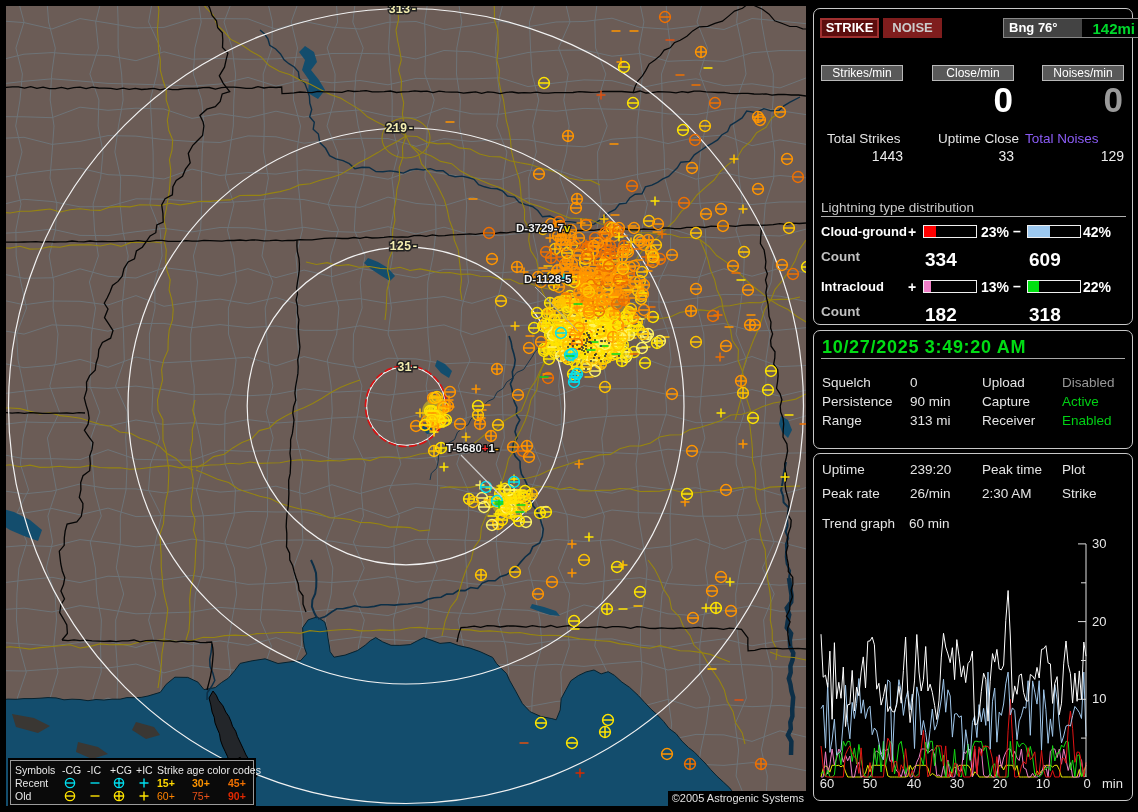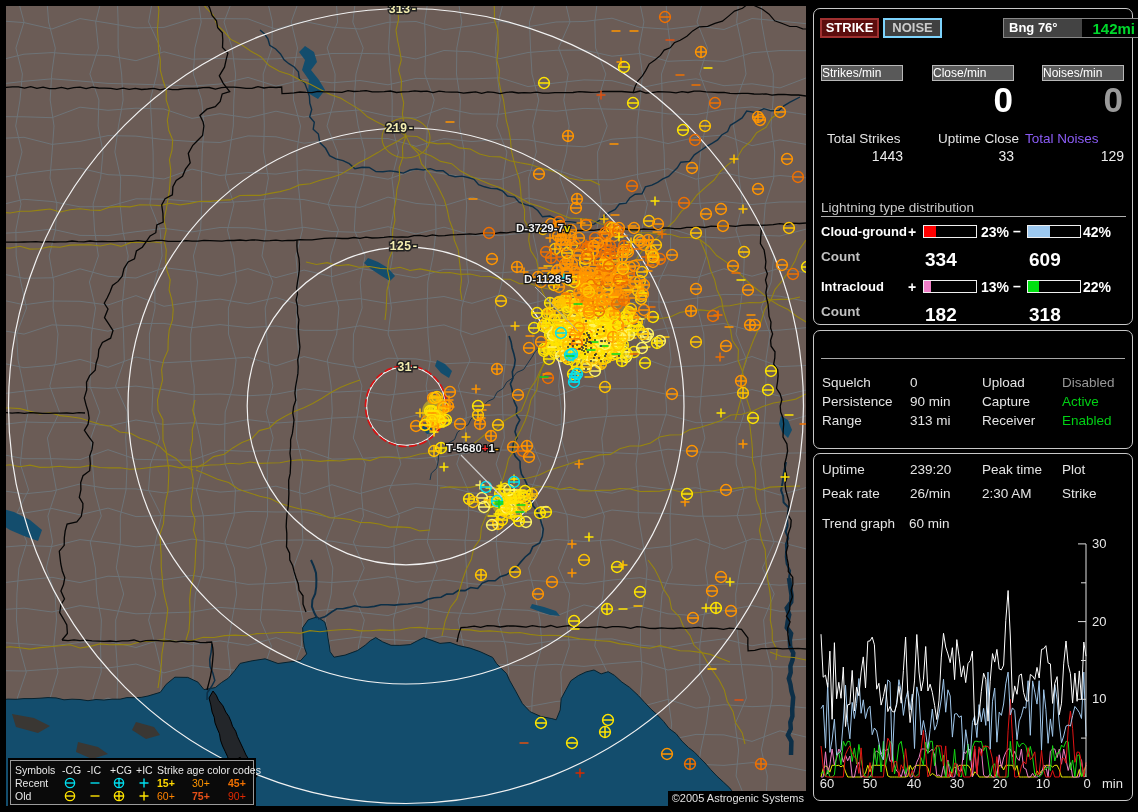--- a/index.html
+++ b/index.html
@@ -1,18 +1,18 @@
 <!DOCTYPE html>
 <html><head><meta charset="utf-8"><style>
 html,body{margin:0;padding:0;background:#000;width:1138px;height:812px;overflow:hidden}
 body{font-family:"Liberation Sans", sans-serif;position:relative}
 .map{position:absolute;left:6px;top:6px;width:800px;height:800px;background:#6b5c56;overflow:hidden}
 .panelbox{position:absolute;left:813px;width:318px;border:1px solid #c8c8c8;border-radius:7px;background:#000;color:#e8e8e8}
 .btn{position:absolute;font-weight:bold;font-size:13px;text-align:center;line-height:16px;height:16px}
-.tag{position:absolute;background:#595959;border:1px solid #b8b8b8;color:#fff;font-size:12px;height:14px;line-height:14px}
+.tag{position:absolute;background:#595959;border:1px solid #b8b8b8;color:#fff;font-size:12px;text-align:center;height:14px;line-height:14px}
 .big{position:absolute;font-weight:bold;font-size:35px;color:#fff;text-align:right;width:110px;letter-spacing:1px}
 .lbl{position:absolute;font-size:13.5px;color:#e4e4e4}
 .num{position:absolute;font-size:14px;color:#ececec;text-align:right;width:90px}
 .bar{position:absolute;width:52px;height:11px;border:1px solid #f0f0f0;background:#000}
 .bar>div{height:100%}
 .pct{position:absolute;font-weight:bold;font-size:14px;color:#fff}
 .cnt{position:absolute;font-weight:bold;font-size:19px;color:#fff}
 .legend{position:absolute;left:4px;top:754px;width:242px;height:43px;background:#0a0a0a;border:1px solid #9a9a9a;outline:2px solid #000;font-size:10.5px;color:#e8e8e8}
 .legend span{position:absolute;white-space:nowrap}
 .cpy{position:absolute;left:662px;top:785px;width:136px;height:16px;background:#000;color:#e0e0e0;font-size:11px;text-align:right;padding:1px 3px 0 0}
@@ -1196,21 +1196,21 @@
             <circle cx="6" cy="6" r="4.6"></circle>
             <path d="M1.4 6H10.6M6 1.4V10.6"></path>
           </g>
         </svg></span>
       <span style="left:127px;top:16px"><svg width="12" height="12" viewBox="0 0 12 12" style="vertical-align:-2px">
           <g fill="none" stroke="#00dff0" stroke-width="1.4">
             <path d="M1.5 6H10.5M6 1.5V10.5"></path>
           </g>
         </svg></span>
 <span style="left:146px;top:16px;color:#ffd800;font-weight:bold">15+</span>
-      <span style="left:181px;top:16px;color:#ff9500;font-weight:normal">30+</span>
+      <span style="left:181px;top:16px;color:#ff9500;font-weight:bold">30+</span>
       <span style="left:217px;top:16px;color:#f07000;font-weight:bold">45+</span>
 <span style="left:4px;top:29px">Old</span>
 <span style="left:53px;top:29px"><svg width="12" height="12" viewBox="0 0 12 12" style="vertical-align:-2px">
           <g fill="none" stroke="#ffe400" stroke-width="1.4">
             <circle cx="6" cy="6" r="4.6"></circle>
             <path d="M1.4 6H10.6"></path>
           </g>
         </svg></span>
       <span style="left:78px;top:29px"><svg width="12" height="12" viewBox="0 0 12 12" style="vertical-align:-2px">
           <g fill="none" stroke="#ffe400" stroke-width="1.4">
@@ -1222,29 +1222,29 @@
             <circle cx="6" cy="6" r="4.6"></circle>
             <path d="M1.4 6H10.6M6 1.4V10.6"></path>
           </g>
         </svg></span>
       <span style="left:127px;top:29px"><svg width="12" height="12" viewBox="0 0 12 12" style="vertical-align:-2px">
           <g fill="none" stroke="#ffe400" stroke-width="1.4">
             <path d="M1.5 6H10.5M6 1.5V10.5"></path>
           </g>
         </svg></span>
 <span style="left:146px;top:29px;color:#ff8400;font-weight:normal">60+</span>
-      <span style="left:181px;top:29px;color:#e85018;font-weight:bold">75+</span>
-      <span style="left:217px;top:29px;color:#e02800;font-weight:normal">90+</span>
+      <span style="left:181px;top:29px;color:#e85018;font-weight:normal">75+</span>
+      <span style="left:217px;top:29px;color:#e02800;font-weight:bold">90+</span>
 </div>
 <div class="cpy">©2005 Astrogenic Systems</div>
 </div>
 
 <div class="panelbox" style="top:8px;height:315px">
   <div class="btn" style="left:6px;top:9px;width:55px;background:#5c0d0d;border:2px solid #a03030;color:#fff">STRIKE</div>
-  <div class="btn" style="left:69px;top:9px;width:55px;background:#404040;border:2px solid #7dd3fc;color:#ccc">NOISE</div>
+  <div class="btn" style="left:69px;top:9px;width:55px;background:#7f1d1d;border:2px solid #7f1d1d;color:#ccc">NOISE</div>
   <div style="position:absolute;left:189px;top:9px;width:134px;height:18px;border:1px solid #888;background:#000">
     <div style="position:absolute;left:0;top:0;width:78px;height:18px;background:#434343"></div>
     <span style="position:absolute;left:5px;top:1px;font-weight:bold;font-size:13px;color:#fff">Bng 76°</span>
     <span style="position:absolute;right:3px;top:1px;font-weight:bold;font-size:15px;color:#00d82c">142mi</span>
   </div>
   <div class="tag" style="left:7px;top:56px;width:80px">Strikes/min</div>
   <div class="tag" style="left:118px;top:56px;width:80px">Close/min</div>
   <div class="tag" style="left:228px;top:56px;width:80px">Noises/min</div>
   <div class="big" style="left:90px;top:71px">0</div>
   <div class="big" style="left:200px;top:71px;color:#9a9a9a">0</div>
@@ -1280,20 +1280,21 @@
   <div class="bar" style="left:213px;top:271px">
       <div style="width:22%;background:#00e010"></div>
     </div>
   <div class="pct" style="left:269px;top:270px">22%</div>
   <div class="lbl" style="left:7px;top:295px;font-weight:bold;color:#c0c0c0">Count</div>
   <div class="cnt" style="left:111px;top:295px">182</div>
   <div class="cnt" style="left:215px;top:295px">318</div>
 </div>
 
 <div class="panelbox" style="top:330px;height:117px">
+  <div style="position:absolute;left:8px;top:6px;font-weight:bold;font-size:18px;letter-spacing:0.7px;color:#00dc14">10/27/2025 3:49:20 AM</div>
   <div style="position:absolute;left:7px;top:27px;width:304px;border-top:1px solid #a8a8a8"></div>
   <div class="lbl" style="left:8px;top:44px">Squelch</div>
     <div class="lbl" style="left:96px;top:44px">0</div>
   <div class="lbl" style="left:168px;top:44px">Upload</div>
     <div class="lbl" style="left:248px;top:44px;color:#989898">Disabled</div>
   <div class="lbl" style="left:8px;top:63px">Persistence</div>
     <div class="lbl" style="left:96px;top:63px">90 min</div>
   <div class="lbl" style="left:168px;top:63px">Capture</div>
     <div class="lbl" style="left:248px;top:63px;color:#00d014">Active</div>
   <div class="lbl" style="left:8px;top:82px">Range</div>

